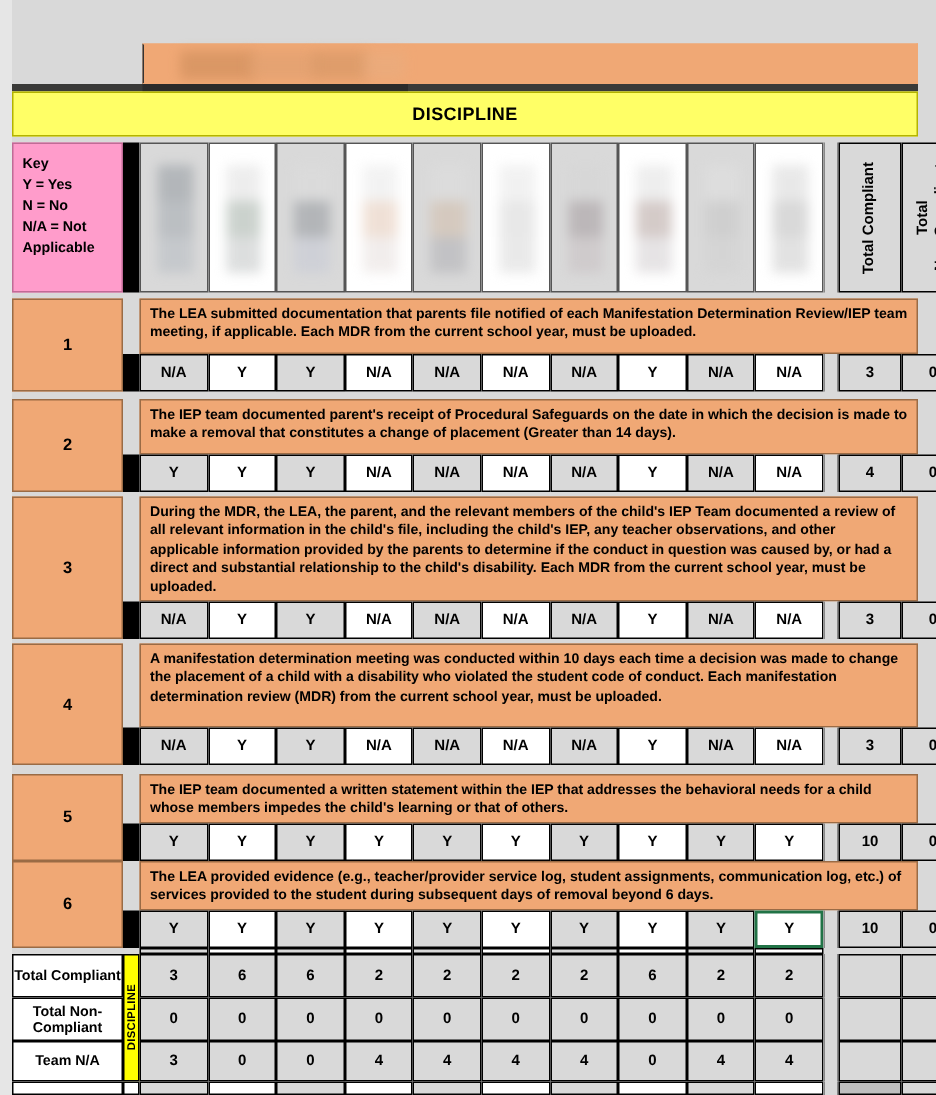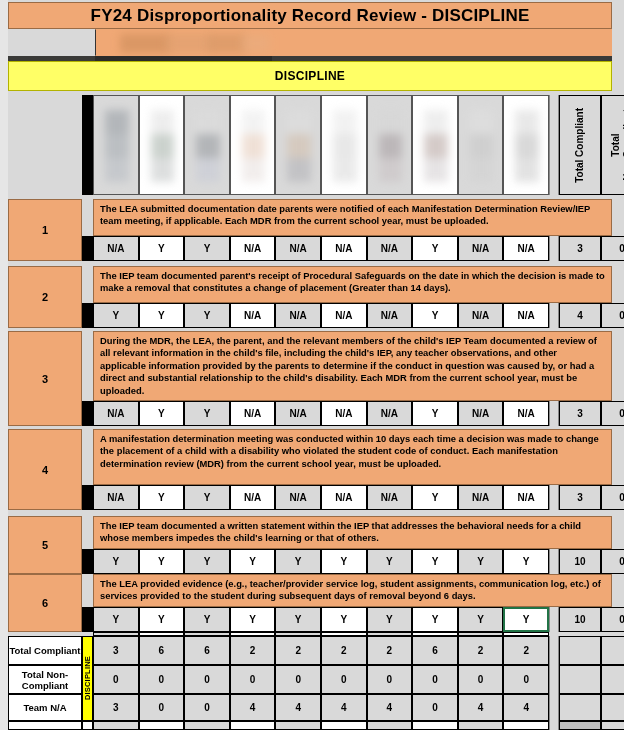--- a/index.html
+++ b/index.html
@@ -288,33 +288,37 @@
   }
 </style>
 </head>
 <body>
 
 <div id="sheet">
 
   <div class="left-margin"></div>
   <div class="right-margin"></div>
 
-  <div class="title-bar">FY24 Disproportionality Record Review - DISCIPLINE</div>
 
   <div class="district-value">
     <div class="redact" style="left:24px;top:4px;width:50px;height:19px;background:#c98a58;"></div>
     <div class="redact" style="left:70px;top:4px;width:46px;height:19px;background:#dd9f70;"></div>
     <div class="redact" style="left:112px;top:4px;width:38px;height:19px;background:#d19463;"></div>
     <div class="redact" style="left:146px;top:4px;width:28px;height:19px;background:#e8ad80;"></div>
   </div>
   <div class="dark-rule"></div>
   <div class="dark-rule-2"></div>
 
   <div class="discipline-banner">DISCIPLINE</div>
 
+  <div class="key-box">Key
+Y = Yes
+N = No
+N/A = Not
+Applicable</div>
 
   <div id="grid">
       <div class="black-col" style="left: 82px; top: 95px; width: 11px; height: 100px;"></div>
       <div class="stu-head odd" style="left: 93px; top: 95px; width: 45.6px; height: 100px;">
         <div style="position: absolute; left: 10.944px; top: 14px; width: 23.712px; height: 72px; filter: blur(4px); opacity: 0.6;">
           <div style="height:33%;background:#9aa0a6"></div>
           <div style="height:34%;background:#a8aeb4"></div>
           <div style="height:33%;background:#b9bec4"></div>
         </div>
       </div>
@@ -383,21 +387,21 @@
       </div>
       <div class="gapcol" style="left: 549px; top: 95px; width: 10px; height: 100px;"></div>
       <div class="vhead" style="left: 559px; top: 95px; width: 42px; height: 100px;">
         <span>Total Compliant</span>
       </div>
       <div class="vhead" style="left: 601px; top: 95px; width: 42px; height: 100px;">
         <span>Total
 Non-Compliant</span>
       </div>
       <div class="item-num" style="left: 8px; top: 199px; width: 74px; height: 62px;">1</div>
-      <div class="item-text" style="left: 93px; top: 199px; width: 519px; height: 37px; justify-content: flex-start; align-items: flex-start;">The LEA submitted documentation date parents were notified of each Manifestation Determination Review/IEP team meeting, if applicable.  Each MDR from the current school year, must be uploaded.</div>
+      <div class="item-text" style="left: 93px; top: 199px; width: 519px; height: 37px; justify-content: flex-start; align-items: flex-start;">The LEA submitted documentation that parents file notified of each Manifestation Determination Review/IEP team meeting, if applicable.  Each MDR from the current school year, must be uploaded.</div>
       <div class="black-col" style="left: 82px; top: 236px; width: 11px; height: 25px;"></div>
       <div class="val odd" style="left: 93px; top: 236px; width: 45.6px; height: 25px;">N/A</div>
       <div class="val even" style="left: 138.6px; top: 236px; width: 45.6px; height: 25px;">Y</div>
       <div class="val odd" style="left: 184.2px; top: 236px; width: 45.6px; height: 25px;">Y</div>
       <div class="val even" style="left: 229.8px; top: 236px; width: 45.6px; height: 25px;">N/A</div>
       <div class="val odd" style="left: 275.4px; top: 236px; width: 45.6px; height: 25px;">N/A</div>
       <div class="val even" style="left: 321px; top: 236px; width: 45.6px; height: 25px;">N/A</div>
       <div class="val odd" style="left: 366.6px; top: 236px; width: 45.6px; height: 25px;">N/A</div>
       <div class="val even" style="left: 412.2px; top: 236px; width: 45.6px; height: 25px;">Y</div>
       <div class="val odd" style="left: 457.8px; top: 236px; width: 45.6px; height: 25px;">N/A</div>

